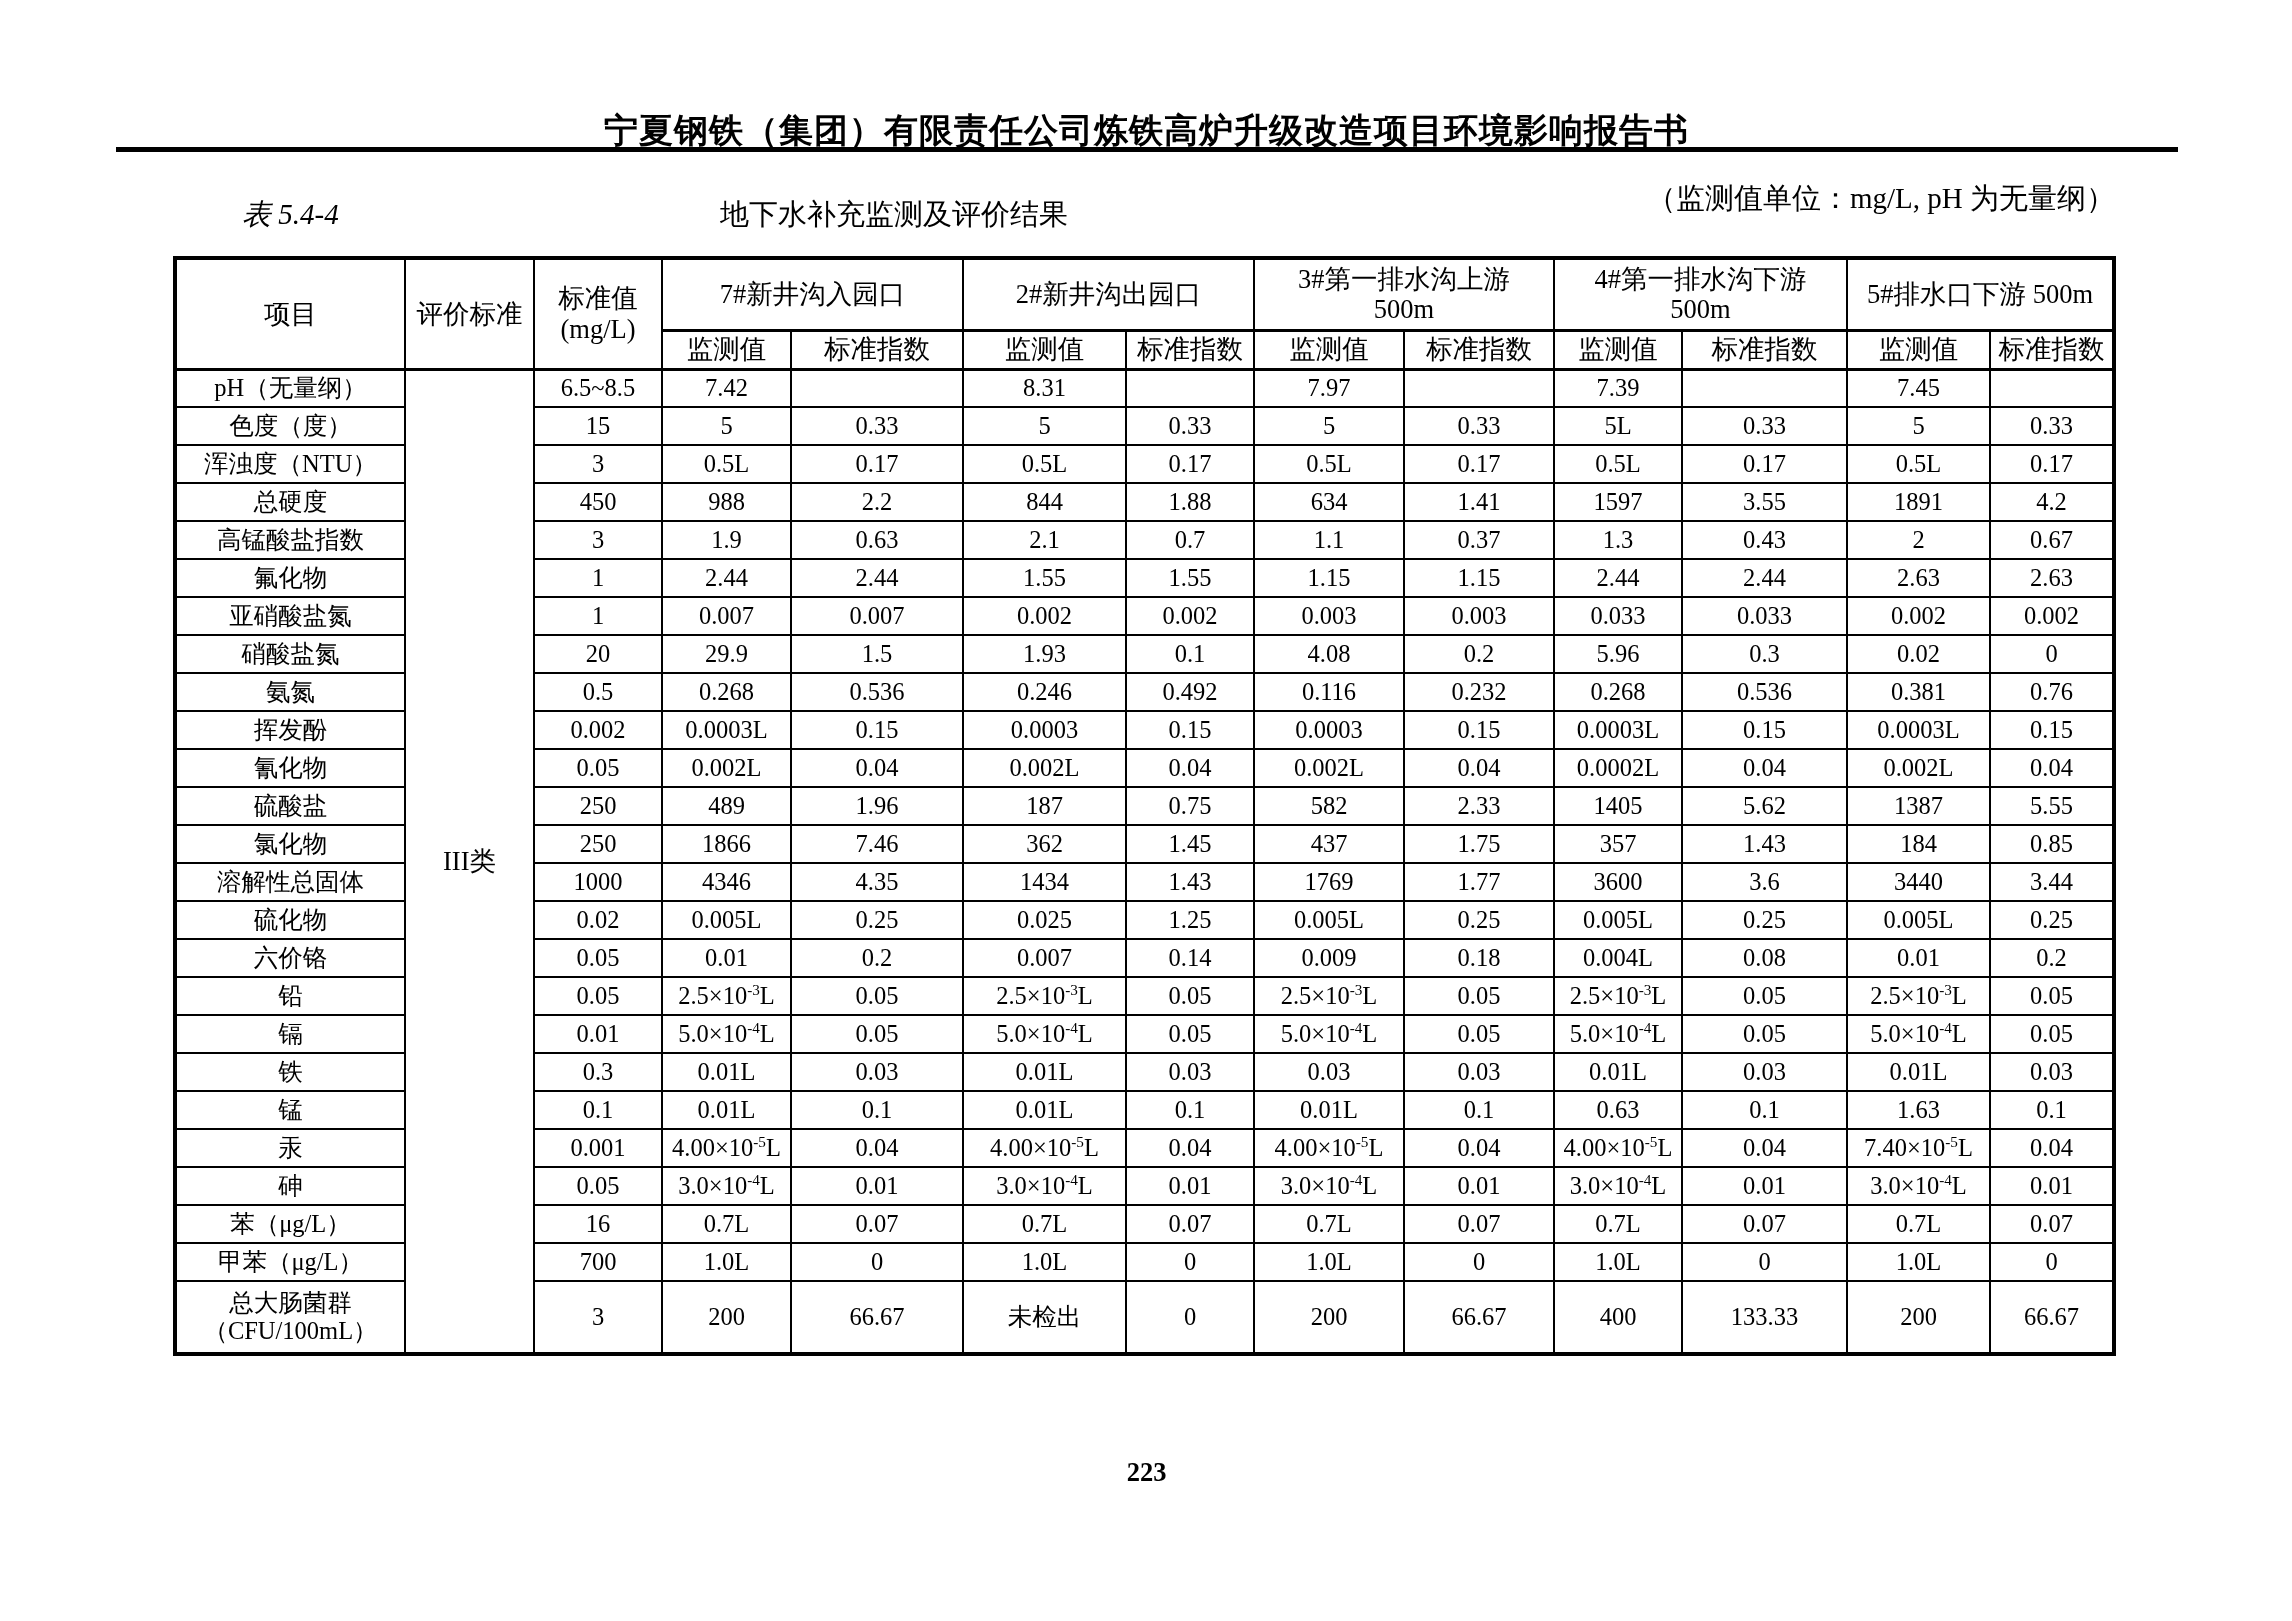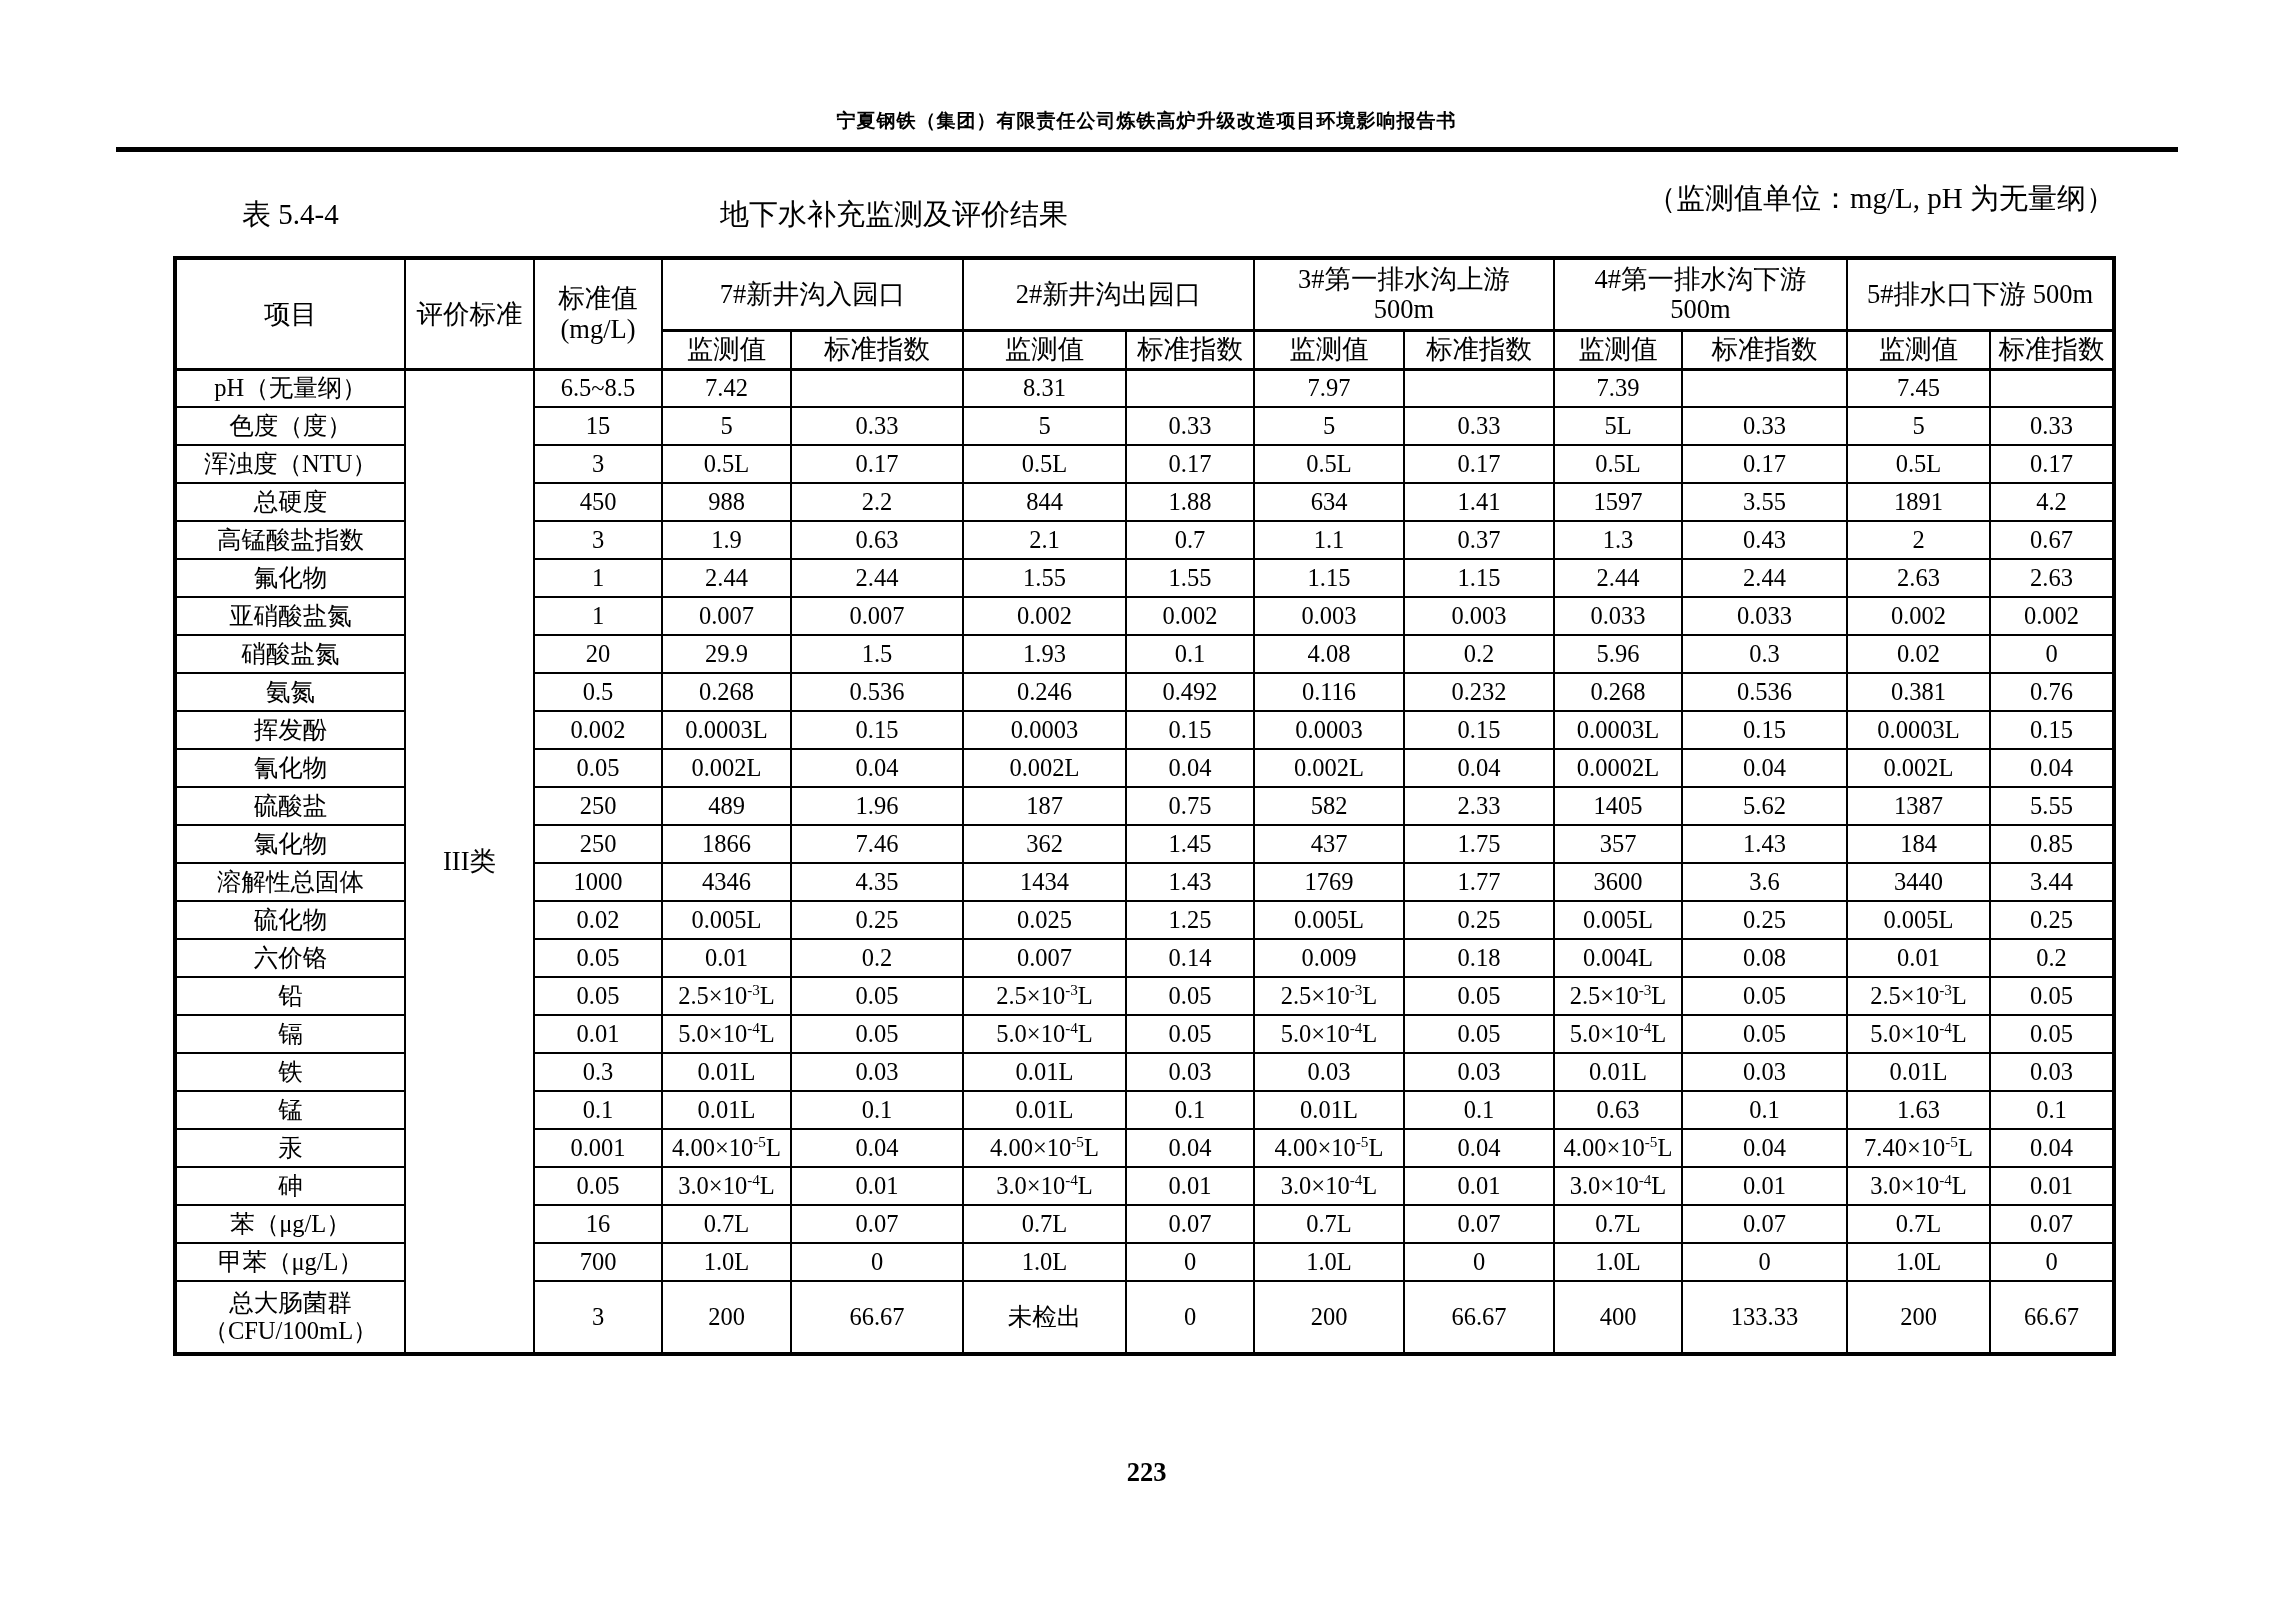--- a/index.html
+++ b/index.html
@@ -3,26 +3,26 @@
 <meta charset="utf-8">
 <style>
   html,body { margin:0; padding:0; background:#e8e8e8; }
   .page {
     position:relative; width:2293px; height:1621px; background:#ffffff;
     font-family:"Liberation Serif","DejaVu Serif",serif; color:#000;
     margin:0 auto; overflow:hidden;
   }
   .doc-header {
     position:absolute; top:108px; left:0; width:100%;
-    text-align:center; font-size:19px; font-weight:bold; letter-spacing:1px;
+    text-align:center; font-size:34px; font-weight:bold; letter-spacing:1px;
   }
   .header-rule {
     position:absolute; top:147px; left:116px; width:2062px; height:4.9px; background:#000;
   }
-  .cap-label { position:absolute; top:195px; left:242px; font-size:29px; }
+  .cap-label { position:absolute; top:195px; left:242px; font-size:29px;font-style:italic; }
   .cap-title { position:absolute; top:195px; left:894px; transform:translateX(-50%); font-size:29px; }
   .cap-note  { position:absolute; top:179px; right:178px; font-size:29px; }
 
   table.data-table {
     position:absolute; top:256px; left:173px;
     border-collapse:collapse; table-layout:fixed;
     border:4.9px solid #000;
   }
   .data-table th, .data-table td {
     border:2px solid #000;

